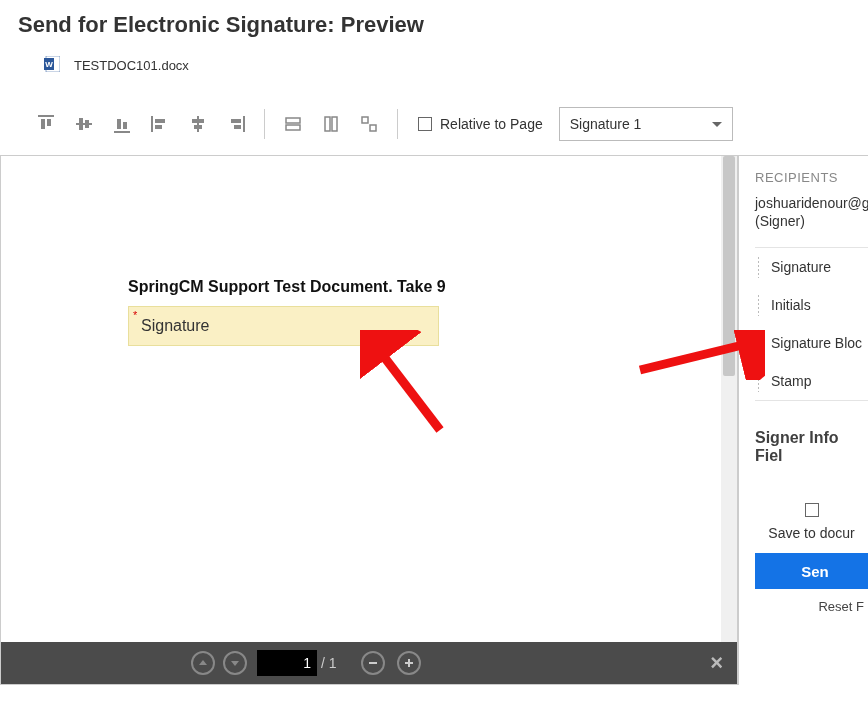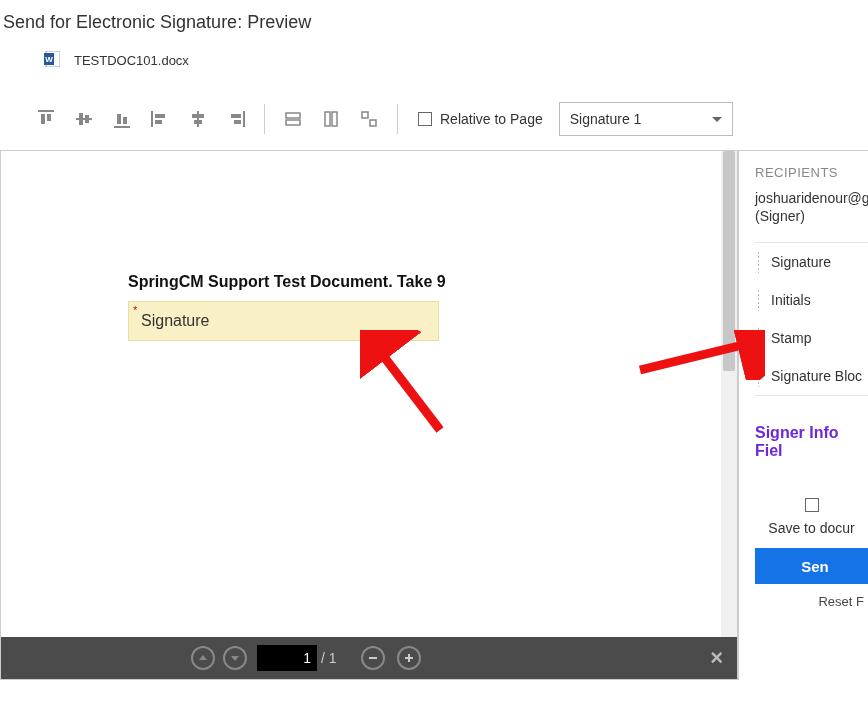--- a/index.html
+++ b/index.html
@@ -7,24 +7,24 @@
     font-family: -apple-system, BlinkMacSystemFont, "Segoe UI", Arial, sans-serif;
     font-size: 14px;
     color: #333;
     background: #fff;
     width: 868px;
     height: 727px;
     overflow: hidden;
     position: relative;
   }
   .page-title {
-    font-size: 18px;
-    font-weight: 400;
-    color: #333;
-    padding: 12px 10px 18px 3px;
+    font-size: 22px;
+    font-weight: 700;
+    color: #333;
+    padding: 12px 10px 18px 18px;
   }
   .file-row {
     display: flex;
     align-items: center;
     padding: 0 10px 24px 44px;
     gap: 14px;
   }
   .file-name { font-size: 13px; color: #333; }
   .word-icon { width: 16px; height: 16px; }
 
@@ -216,21 +216,21 @@
   }
   .drag-handle {
     width: 4px;
     height: 22px;
     background-image: radial-gradient(#bbb 1px, transparent 1px);
     background-size: 3px 4px;
   }
   .sb-section-title2 {
     font-size: 16px;
     font-weight: 700;
-    color: #6d28d9;
+    color: #404040;
     margin-top: 28px;
   }
   .save-row {
     display: flex;
     align-items: center;
     gap: 8px;
     margin-top: 38px;
     font-size: 14px;
     flex-direction: column;
   }
@@ -413,25 +413,25 @@
       <div class="field-item">
         <div class="drag-handle"></div>
         <span>Signature</span>
       </div>
       <div class="field-item">
         <div class="drag-handle"></div>
         <span>Initials</span>
       </div>
       <div class="field-item">
         <div class="drag-handle"></div>
-        <span>Stamp</span>
+        <span>Signature Bloc</span>
       </div>
       <div class="field-item">
         <div class="drag-handle"></div>
-        <span>Signature Bloc</span>
+        <span>Stamp</span>
       </div>
     </div>
 
     <div class="sb-section-title2">Signer Info Fiel</div>
 
     <div class="save-row">
       <div class="tb-checkbox"></div>
       <span>Save to docur</span>
     </div>
     <div class="send-btn">Sen</div>

